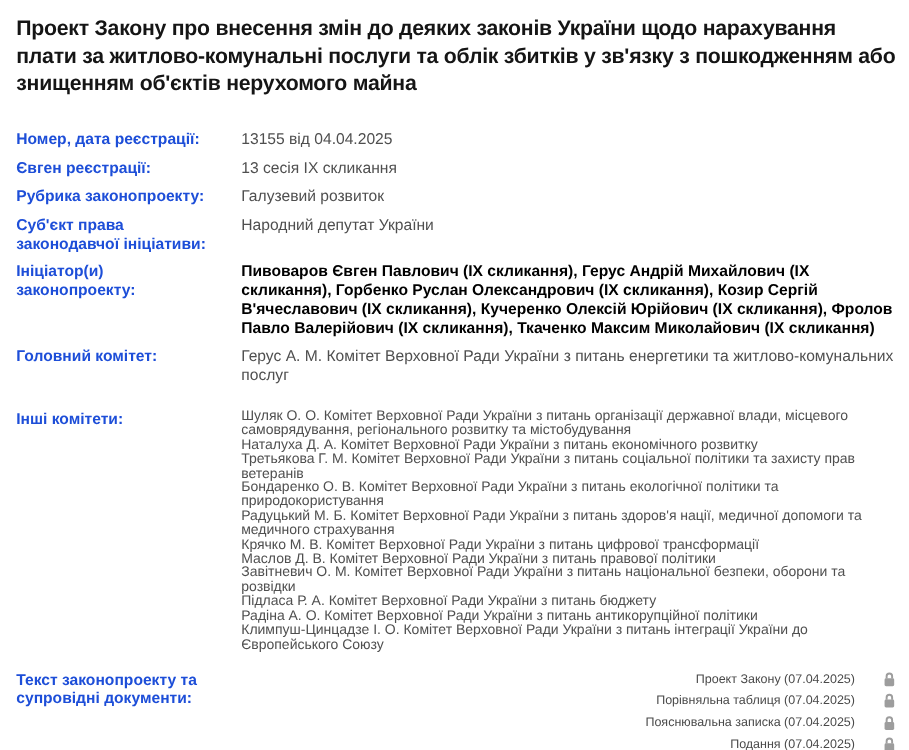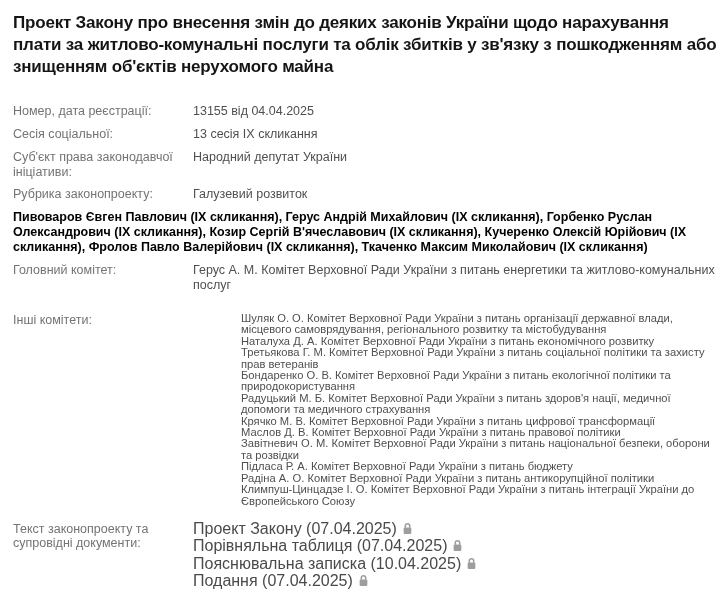--- a/index.html
+++ b/index.html
@@ -14,68 +14,69 @@
   .bill-title {
     margin: 0 0 26px 0;
     font-size: 17px; font-weight: bold; color: #151515;
     line-height: 22px; letter-spacing: -0.2px; max-width: 708px;
   }
 
   .info-table { width: 100%; }
   .row { display: flex; align-items: flex-start; margin-bottom: 8px; }
   .row-label {
     flex: 0 0 180px; width: 180px; box-sizing: border-box; padding-right: 14px;
-    font-size: 12.5px; font-weight: normal; color: #737373; line-height: 14.5px;
+    font-size: 12.5px; font-weight: bold; color: #1d4ed8; line-height: 14.5px;
   }
   .row-value { flex: 1 1 auto; font-size: 12.5px; color: #4f4f4f; line-height: 15px; }
 
   .row-initiators .row-value { font-weight: bold; color: #000000; line-height: 15px; }
   .row-main-committee { margin-bottom: 20px; }
 
-  .row-committees { margin-bottom: 15px; gap: 48px; }
+  .row-committees { margin-bottom: 15px; }
   .committees-list { font-size: 11.2px; line-height: 11.4px; color: #4f4f4f; }
   .committee-item { margin: 0; }
 
   .doc-list { display: flex; flex-direction: column; row-gap: 4px; }
-  .doc-item { display: flex; align-items: center; gap: 5px; font-size: 16px; color: #4a4a4a; line-height: 13.5px; cursor: pointer; }
+  .doc-item { display: flex; align-items: center; gap: 22px; font-size: 10px; color: #4a4a4a; line-height: 13.5px; cursor: pointer; justify-content: flex-end; }
   .doc-item .doc-label { white-space: nowrap; }
 
   .lock-icon { display: inline-flex; width: 11px; height: 13px; flex: 0 0 auto; margin-top: -1px; }
   .row-documents { margin-bottom: 6px; }
 </style>
 </head>
 <body>
 
 <div class="page">
 
   <h1 class="bill-title">Проект Закону про внесення змін до деяких законів України щодо нарахування плати за житлово-комунальні послуги та облік збитків у зв'язку з пошкодженням або знищенням об'єктів нерухомого майна</h1>
 
   <div class="info-table">
 
     <div class="row">
       <div class="row-label">Номер, дата реєстрації:</div>
       <div class="row-value">13155 від 04.04.2025</div>
     </div>
 
     <div class="row">
-      <div class="row-label">Сесія соціальної:</div>
+      <div class="row-label">Євген реєстрації:</div>
       <div class="row-value">13 сесія ІХ скликання</div>
+    </div>
+
+    <div class="row">
+      <div class="row-label">Рубрика законопроекту:</div>
+      <div class="row-value">Галузевий розвиток</div>
     </div>
 
     <div class="row">
       <div class="row-label">Суб'єкт права законодавчої ініціативи:</div>
       <div class="row-value">Народний депутат України</div>
     </div>
 
-    <div class="row">
-      <div class="row-label">Рубрика законопроекту:</div>
-      <div class="row-value">Галузевий розвиток</div>
-    </div>
-
     <div class="row row-initiators">
+      <div class="row-label">Ініціатор(и) законопроекту:</div>
       <div class="row-value">Пивоваров Євген Павлович (ІХ скликання), Герус Андрій Михайлович (ІХ скликання), Горбенко Руслан Олександрович (ІХ скликання), Козир Сергій В'ячеславович (ІХ скликання), Кучеренко Олексій Юрійович (ІХ скликання), Фролов Павло Валерійович (ІХ скликання), Ткаченко Максим Миколайович (ІХ скликання)</div>
     </div>
 
     <div class="row row-main-committee">
       <div class="row-label">Головний комітет:</div>
       <div class="row-value">Герус А. М. Комітет Верховної Ради України з питань енергетики та житлово-комунальних послуг</div>
     </div>
 
     <div class="row row-committees">
       <div class="row-label">Інші комітети:</div>
@@ -126,21 +127,21 @@
             <span class="lock-icon">
               <svg width="11" height="13" viewBox="0 0 12 14" xmlns="http://www.w3.org/2000/svg">
                 <path d="M3.6 6.2V4.3a2.4 2.4 0 0 1 4.8 0v1.9" fill="none" stroke="#9d9d9d" stroke-width="1.7"></path>
                 <rect x="1.8" y="6" width="8.4" height="7" rx="1.3" fill="#9d9d9d"></rect>
               </svg>
             </span>
 
           </div>
 
           <div class="doc-item">
-            <span class="doc-label">Пояснювальна записка (10.04.2025)</span>
+            <span class="doc-label">Пояснювальна записка (07.04.2025)</span>
             <span class="lock-icon">
               <svg width="11" height="13" viewBox="0 0 12 14" xmlns="http://www.w3.org/2000/svg">
                 <path d="M3.6 6.2V4.3a2.4 2.4 0 0 1 4.8 0v1.9" fill="none" stroke="#9d9d9d" stroke-width="1.7"></path>
                 <rect x="1.8" y="6" width="8.4" height="7" rx="1.3" fill="#9d9d9d"></rect>
               </svg>
             </span>
 
           </div>
 
           <div class="doc-item">

